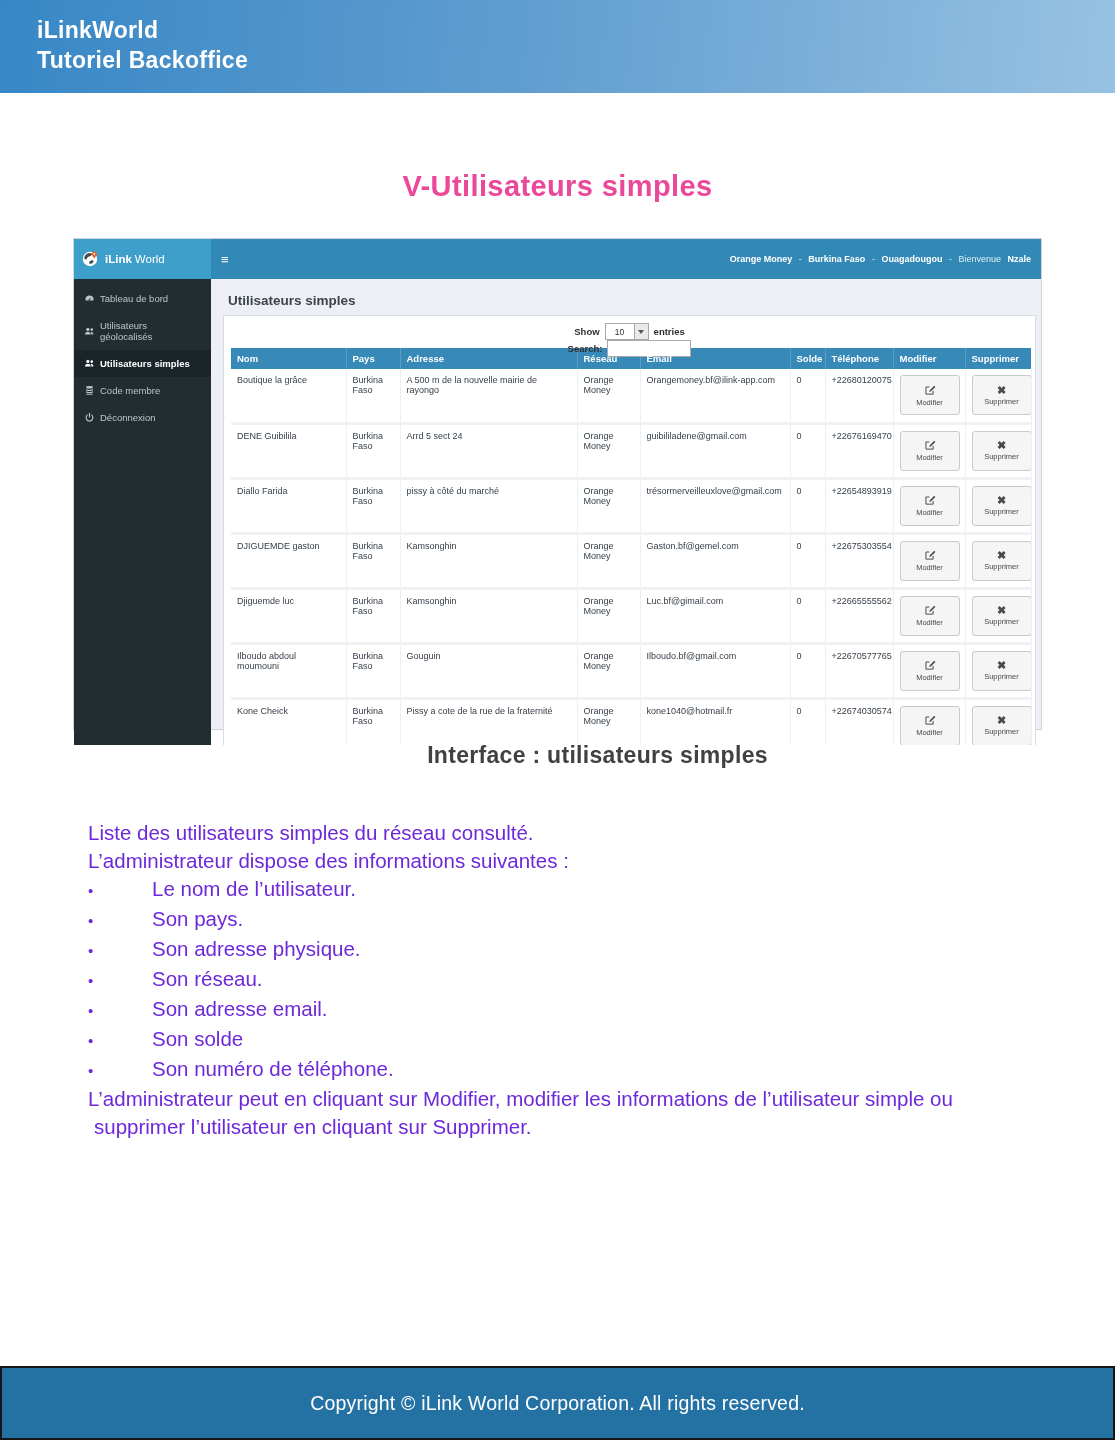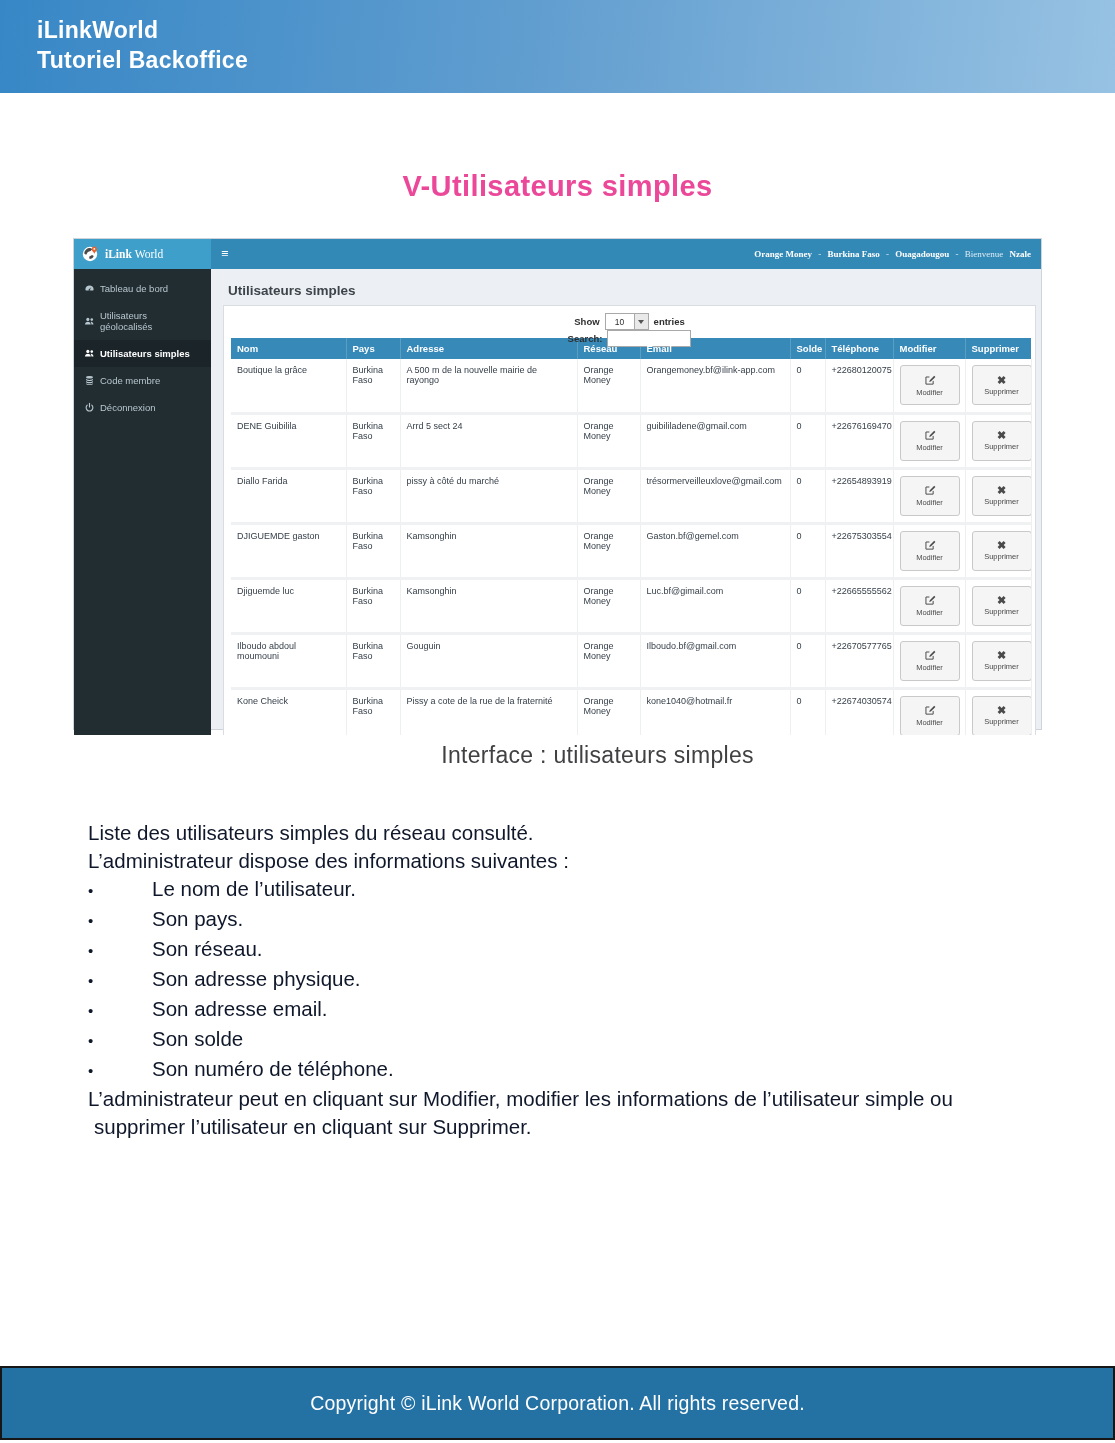--- a/index.html
+++ b/index.html
@@ -15,42 +15,42 @@
     background:linear-gradient(96deg,#3787c6 0%,#639fd0 50%,#97c2e3 100%);
     color:#fff; padding:15px 0 0 37px; font-size:23px; font-weight:600; line-height:30px;
     letter-spacing:.3px;
   }
   .doc-title {
     position:absolute; top:170px; left:0; width:1115px; text-align:center;
     font-size:29px; font-weight:700; color:#ec4899; letter-spacing:.4px;
   }
   .doc-caption {
     position:absolute; top:742px; left:80px; width:1035px; text-align:center;
-    font-size:23px; font-weight:400; color:#414042; letter-spacing:.3px;
+    font-size:23px; font-weight:700; color:#414042; letter-spacing:.3px;
   }
   .doc-body {
     position:absolute; top:819px; left:88px; width:960px;
-    font-size:20.5px; line-height:28px; color:#0f172a;
+    font-size:20.5px; line-height:28px; color:#6d28d9;
   }
   .bullet-line { white-space:nowrap; }
   .bullet-dot { display:inline-block; width:64px; font-size:15px; }
   .doc-body .closing2 { padding-left:6px; }
   .doc-footer {
     position:absolute; top:1366px; left:0; width:1115px; height:74px;
     background:#2472a4; border:2px solid #161616;
     display:flex; align-items:center; justify-content:center;
     color:#fff; font-size:19.5px; letter-spacing:.2px;text-align:center;
   }
 
   
   .shot {
     position:absolute; left:73px; top:238px; width:969px; height:492px;
     border:1px solid #cfd4da; background:#ecf0f5; font-size:9px; color:#333;
   }
-  .shot-nav { display:flex; height:30px;font-family:Liberation Serif, serif; }
+  .shot-nav { display:flex; height:40px; }
   .brand {
     width:137px; background:#3e9fca; color:#fff; display:flex; align-items:center;
     padding-left:7px; gap:6px; font-size:11.5px;
   }
   .brand .b { font-weight:700; }
   .brand .l { font-weight:300; margin-left:3px; }
   .nav-rest {
     flex:1; background:#3389b6; color:#fff; display:flex; align-items:center;
     justify-content:space-between; padding:0 8px 0 10px;
   }
@@ -421,25 +421,25 @@
 
       <div class="bullet-line">
         <span class="bullet-dot">•</span><span>Le nom de l’utilisateur.</span>
       </div>
 
       <div class="bullet-line">
         <span class="bullet-dot">•</span><span>Son pays.</span>
       </div>
 
       <div class="bullet-line">
+        <span class="bullet-dot">•</span><span>Son adresse physique.</span>
+      </div>
+
+      <div class="bullet-line">
         <span class="bullet-dot">•</span><span>Son réseau.</span>
-      </div>
-
-      <div class="bullet-line">
-        <span class="bullet-dot">•</span><span>Son adresse physique.</span>
       </div>
 
       <div class="bullet-line">
         <span class="bullet-dot">•</span><span>Son adresse email.</span>
       </div>
 
       <div class="bullet-line">
         <span class="bullet-dot">•</span><span>Son solde</span>
       </div>
 

